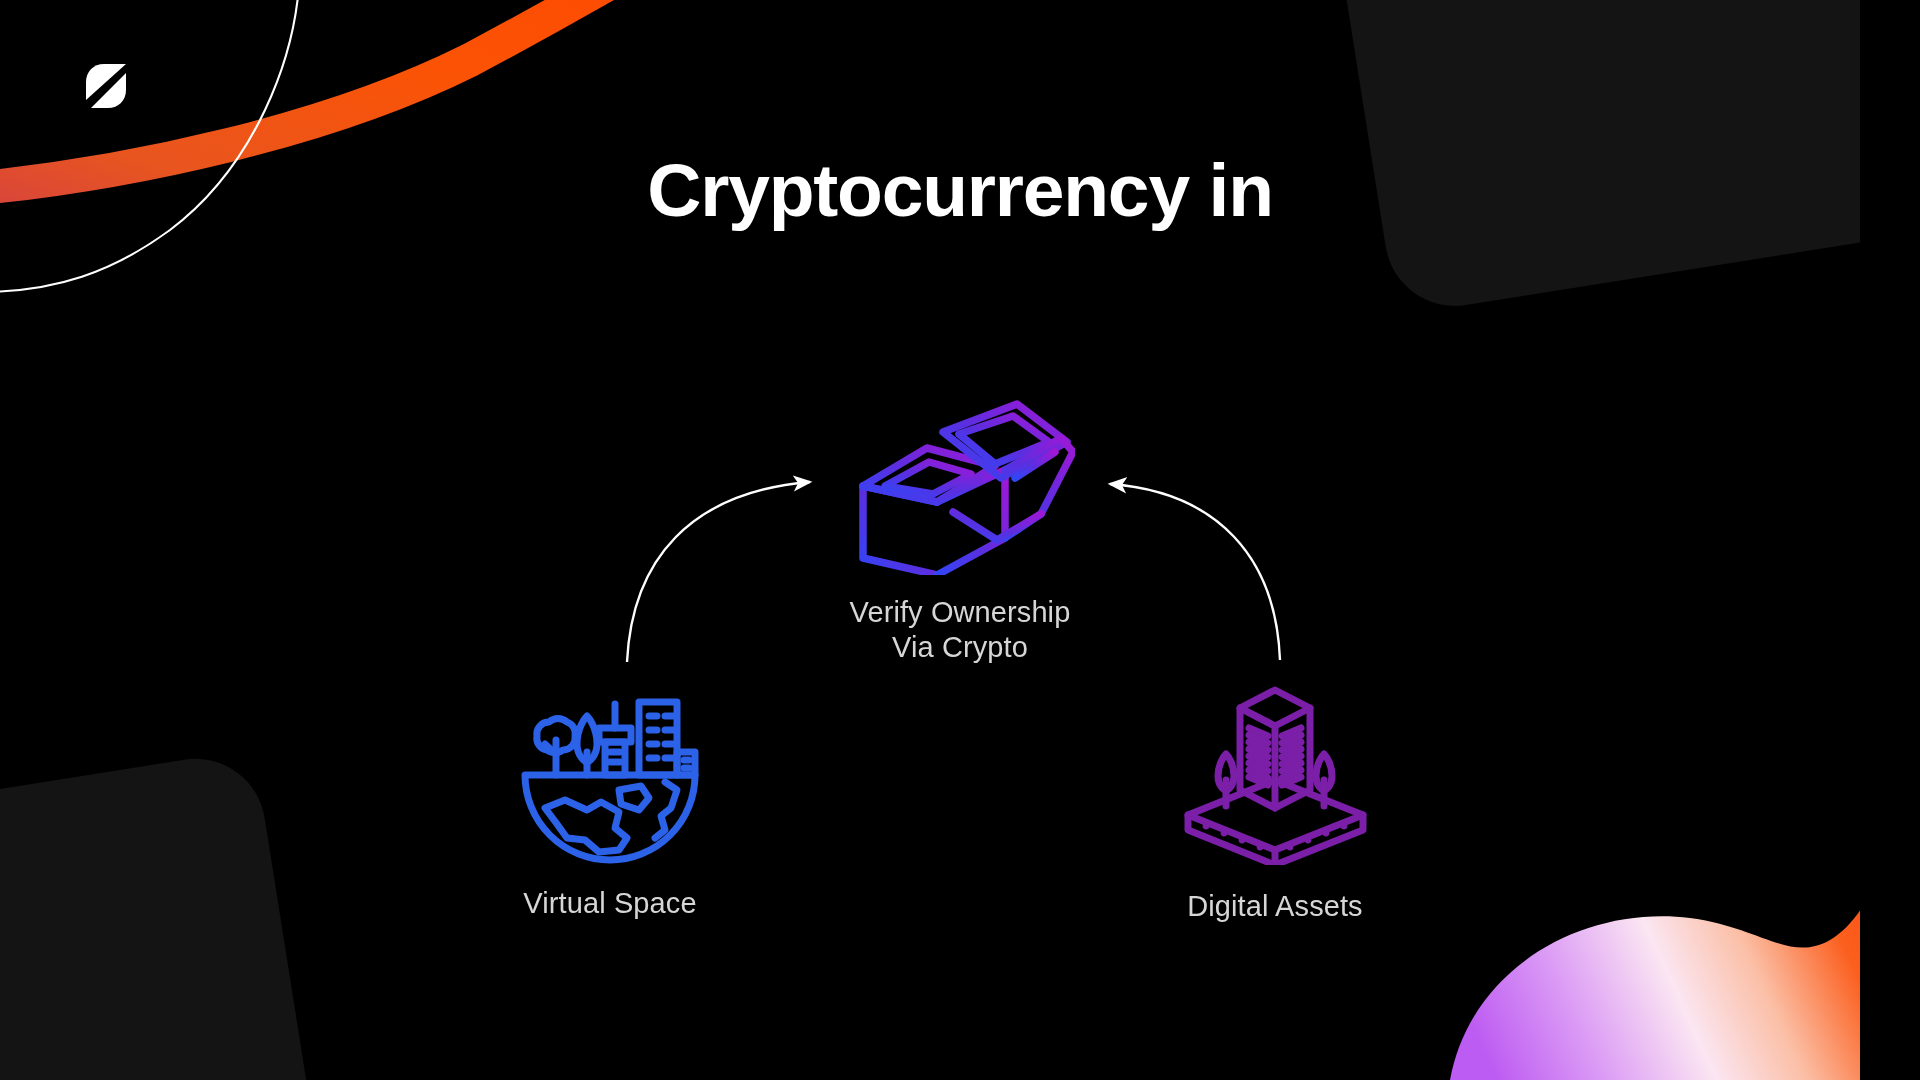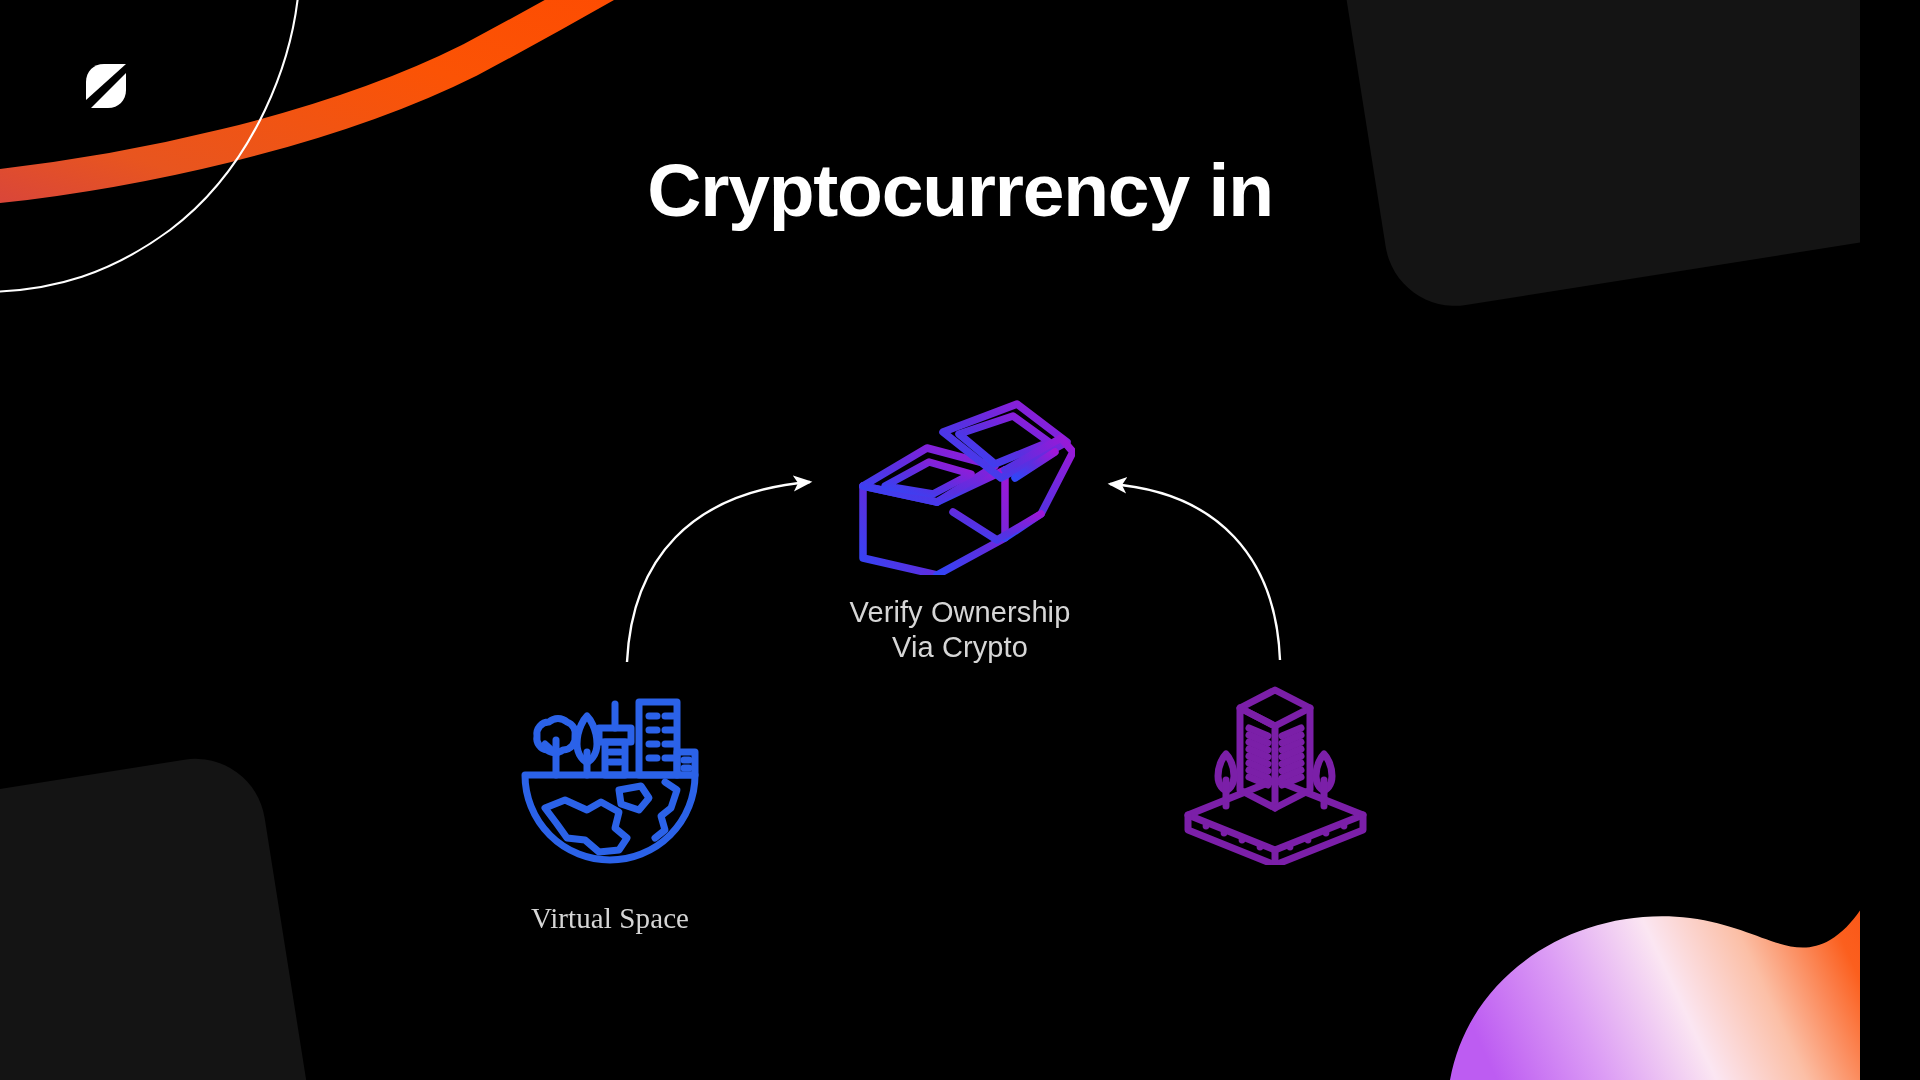--- a/index.html
+++ b/index.html
@@ -119,21 +119,21 @@
   .node-center .node-label {
     margin-top: 20px;
   }
 
   
   .node-left {
     left: 430px;
     top: 690px;
     width: 360px;
   }
-  .node-left .node-label { margin-top: 36px; font-family: Liberation Serif, serif; }
+  .node-left .node-label { margin-top: 21px; }
 
   
   .node-right {
     left: 1095px;
     top: 680px;
     width: 360px;
   }
   .node-right .node-label { margin-top: 24px; }
 
   .arrows {
@@ -309,16 +309,17 @@
           <path d="M 123 48 L 104 56 M 123 62 L 104 70 M 123 76 L 104 84 M 123 90 L 104 98"></path>
           <path d="M 123 55 L 104 63 M 123 69 L 104 77 M 123 83 L 104 91 M 123 97 L 104 105"></path>
 
           <path d="M 40 96 C 40 84 46 76 48 74 C 50 76 56 84 56 96 C 56 106 50 110 48 110 C 46 110 40 106 40 96 Z"></path>
           <path d="M 48 100 L 48 126"></path>
 
           <path d="M 138 96 C 138 84 144 76 146 74 C 148 76 154 84 154 96 C 154 106 148 110 146 110 C 144 110 138 106 138 96 Z"></path>
           <path d="M 146 100 L 146 126"></path>
         </g>
       </svg>
+      <span class="node-label">Digital Assets</span>
     </div>
 
   </div>
 </div>
 
 </body></html>

